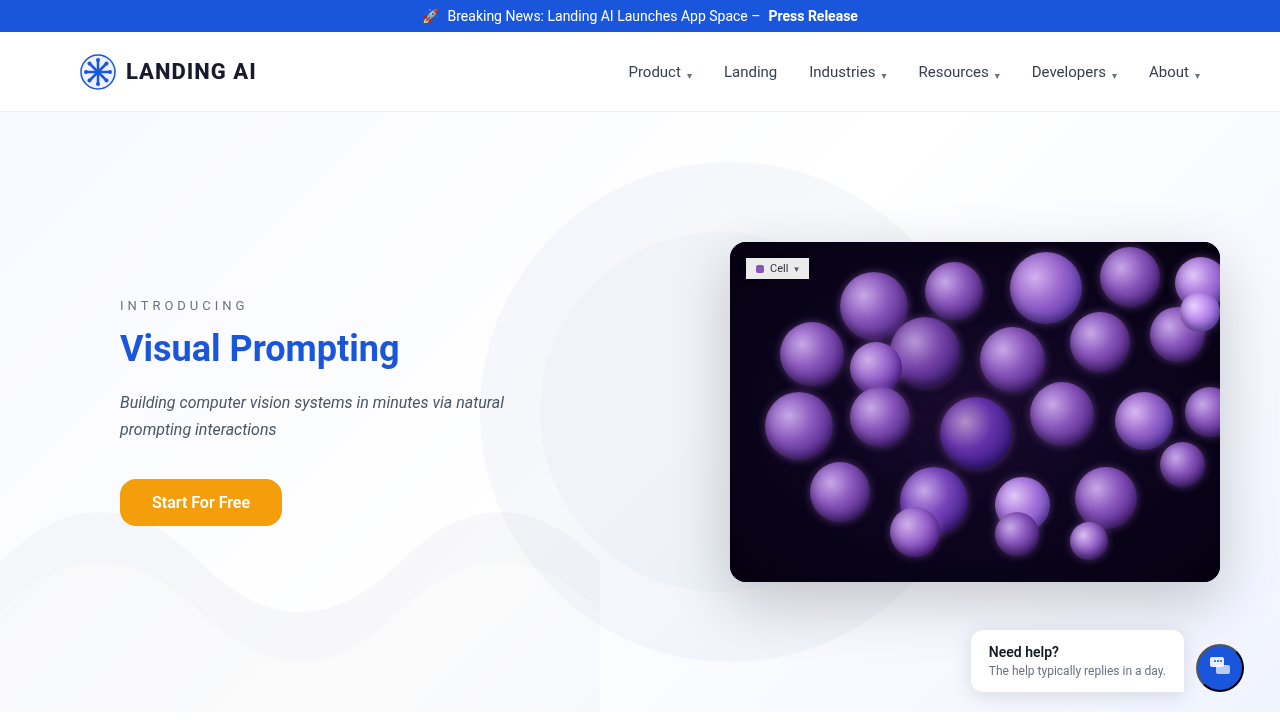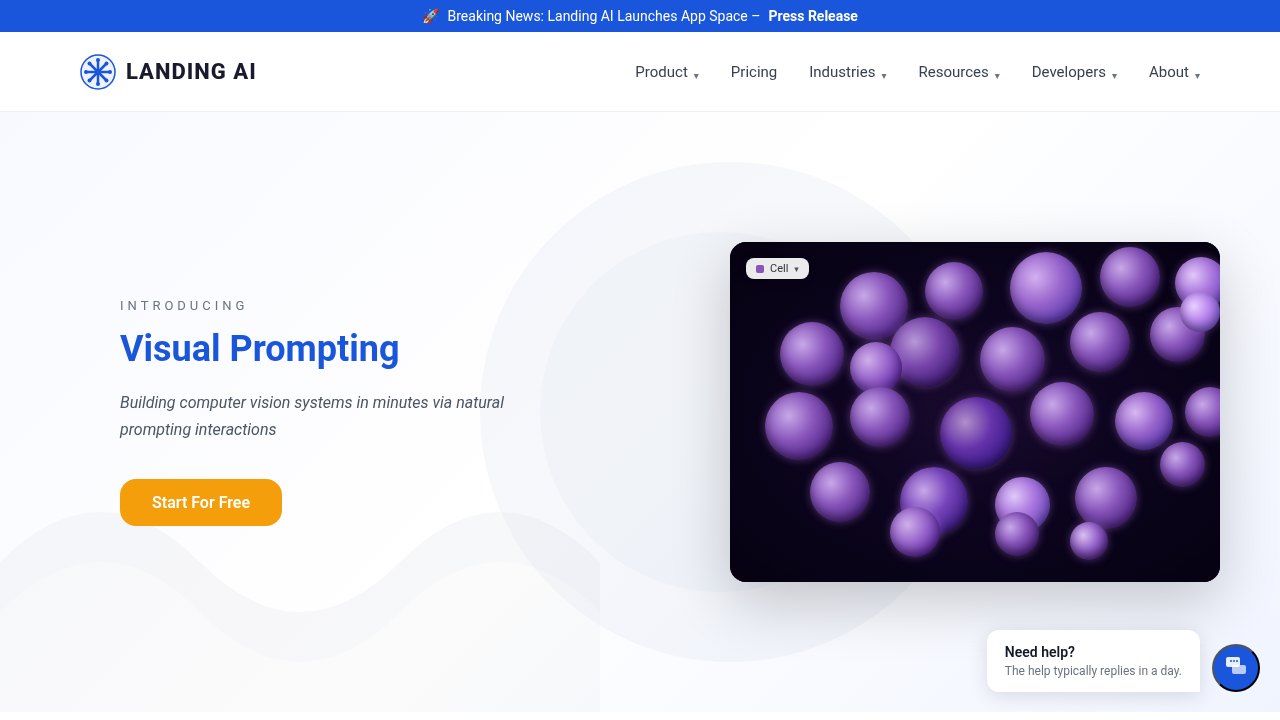--- a/index.html
+++ b/index.html
@@ -192,41 +192,41 @@
       background: radial-gradient(circle at 35% 35%, #c8a8e8, #8855bb 40%, #4a2080 80%, #2a0d50 100%);
       box-shadow: 0 0 8px rgba(180, 120, 220, 0.4), inset 0 -4px 10px rgba(0,0,0,0.4);
     }
 
     
     .cell-label {
       position: absolute;
       top: 16px;
       left: 16px;
       background: rgba(255,255,255,0.92);
-      border-radius: 8px;
+      border-radius: 0;
       padding: 4px 10px;
       font-size: 11px;
       color: #333;
       display: flex;
       align-items: center;
       gap: 6px;
       box-shadow: 0 2px 8px rgba(0,0,0,0.15);
     }
     .label-dot {
       width: 8px;
       height: 8px;
       background: #8855bb;
       border-radius: 2px;
     }
 
     
     .chat-widget {
       position: absolute;
       bottom: 20px;
-      right: 20px;
+      right: 36px;
       display: flex;
       align-items: flex-end;
       gap: 12px;
       z-index: 10;
     }
     .chat-bubble {
       background: white;
       border-radius: 12px 12px 0 12px;
       padding: 14px 18px;
       box-shadow: 0 4px 20px rgba(0,0,0,0.12);
@@ -287,21 +287,21 @@
     </svg>
     <span class="logo-text">LANDING AI</span>
   </a>
 
   <nav>
     <a href="#" class="nav-item">
       <span>Product</span>
       <span class="nav-chevron">▾</span>
     </a>
     <a href="#" class="nav-item">
-      <span>Pricing</span>
+      <span>Landing</span>
     </a>
     <a href="#" class="nav-item">
       <span>Industries</span>
       <span class="nav-chevron">▾</span>
     </a>
     <a href="#" class="nav-item">
       <span>Resources</span>
       <span class="nav-chevron">▾</span>
     </a>
     <a href="#" class="nav-item">

